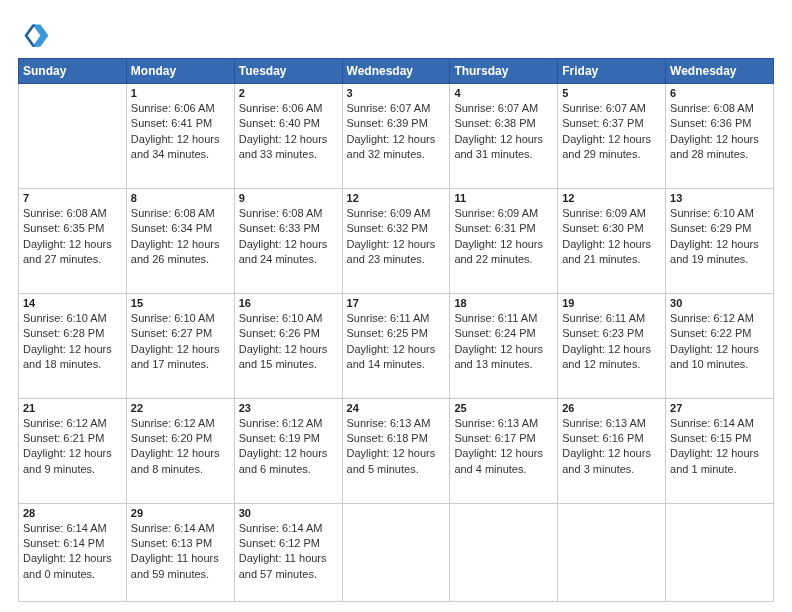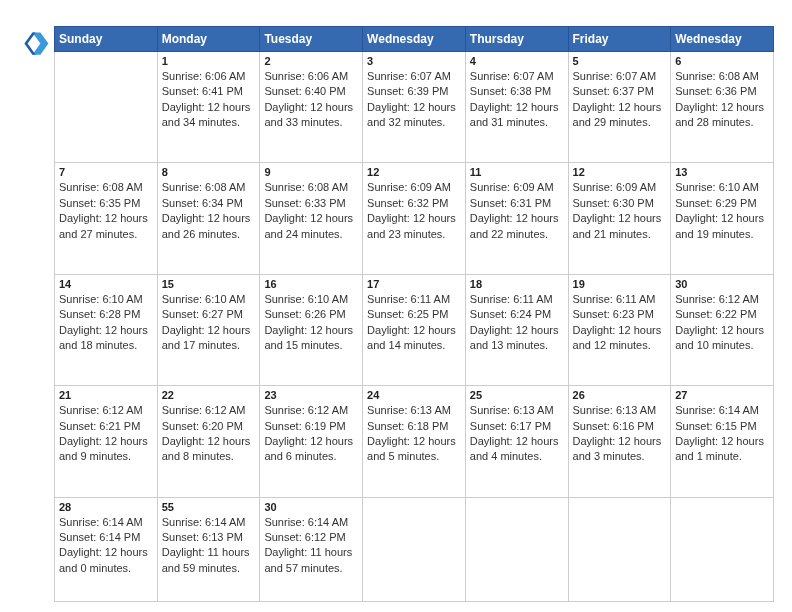--- a/index.html
+++ b/index.html
@@ -6,23 +6,23 @@
     body {
       width: 792px;
       height: 612px;
       background: #fff;
       font-family: Arial, sans-serif;
       overflow: hidden;
     }
     .page {
       width: 792px;
       height: 612px;
-      padding: 26px 18px 10px 18px;
+      padding: 18px 18px 10px 18px;
       display: flex;
-      flex-direction: row;
+      flex-direction: column;
     }
     .header {
       display: flex;
       justify-content: space-between;
       align-items: flex-start;
       margin-bottom: 8px;
     }
     .logo {
       display: flex;
       align-items: center;
@@ -327,21 +327,21 @@
         </tr>
         <tr class="row-last">
           <td>
             <span class="day-num">28</span>
             <div class="day-info" style="white-space: pre-line;">Sunrise: 6:14 AM
 Sunset: 6:14 PM
 Daylight: 12 hours
 and 0 minutes.</div>
           </td>
           <td>
-            <span class="day-num">55</span>
+            <span class="day-num">29</span>
             <div class="day-info" style="white-space: pre-line;">Sunrise: 6:14 AM
 Sunset: 6:13 PM
 Daylight: 11 hours
 and 59 minutes.</div>
           </td>
           <td>
             <span class="day-num">30</span>
             <div class="day-info" style="white-space: pre-line;">Sunrise: 6:14 AM
 Sunset: 6:12 PM
 Daylight: 11 hours

